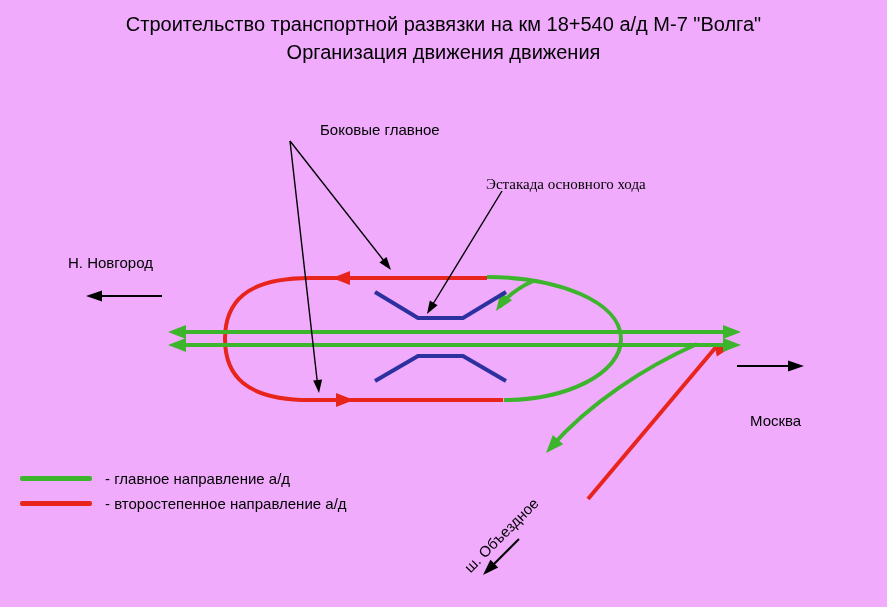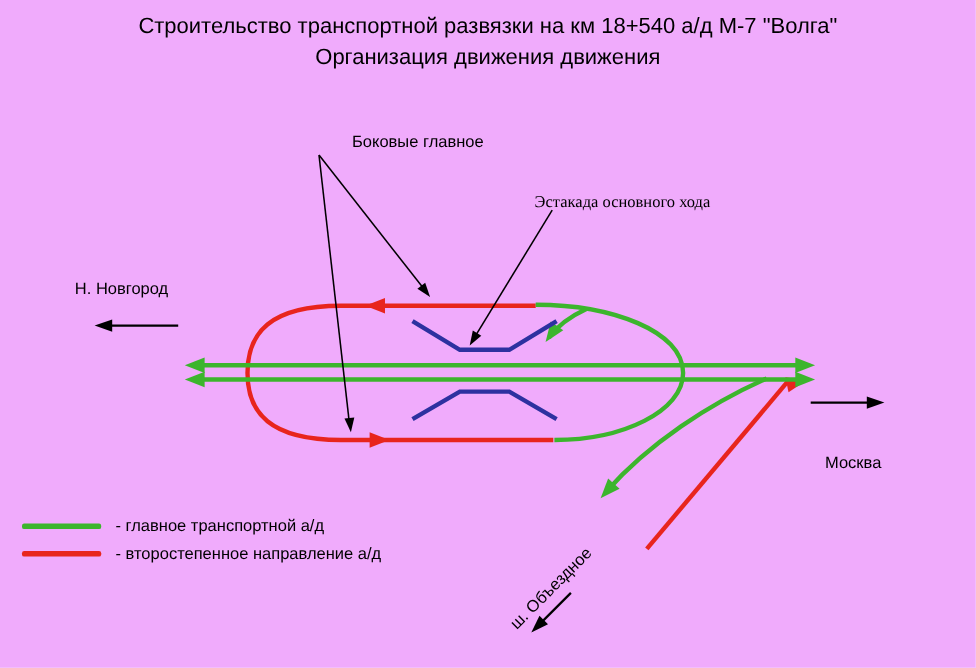--- a/index.html
+++ b/index.html
@@ -156,21 +156,21 @@
     <div>Эстакада основного хода</div>
   </div>
 
   <div class="lbl city-left">Н. Новгород</div>
   <div class="lbl city-right">Москва</div>
   <div class="lbl bypass">ш. Объездное</div>
 
   <div class="legend">
     <div class="legend-row">
       <div class="legend-line" style="background: rgb(60, 181, 45);"></div>
-      <div class="legend-text">- главное транспортной а/д</div>
+      <div class="legend-text">- главное направление а/д</div>
     </div>
     <div class="legend-row">
       <div class="legend-line" style="background: rgb(232, 37, 29);"></div>
       <div class="legend-text">- второстепенное направление а/д</div>
     </div>
   </div>
 
 </div>
 
 </body></html>

